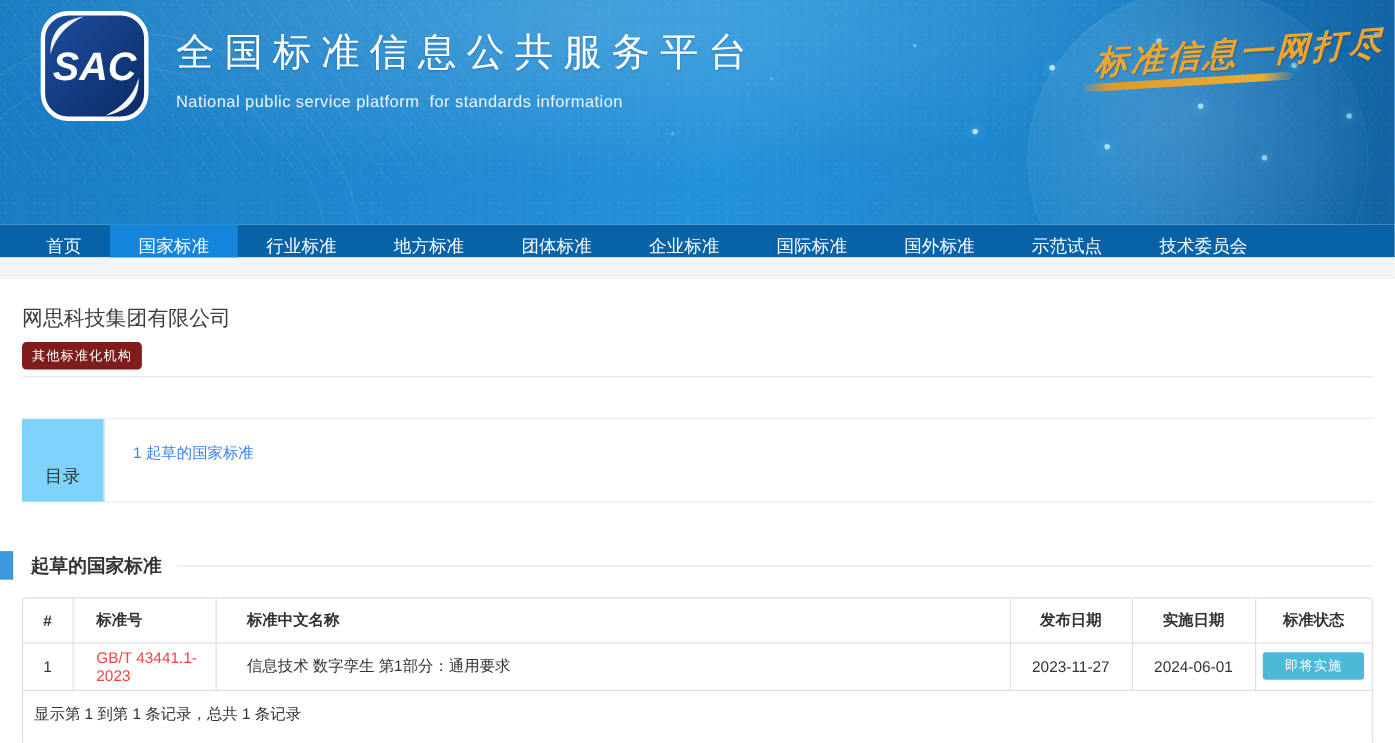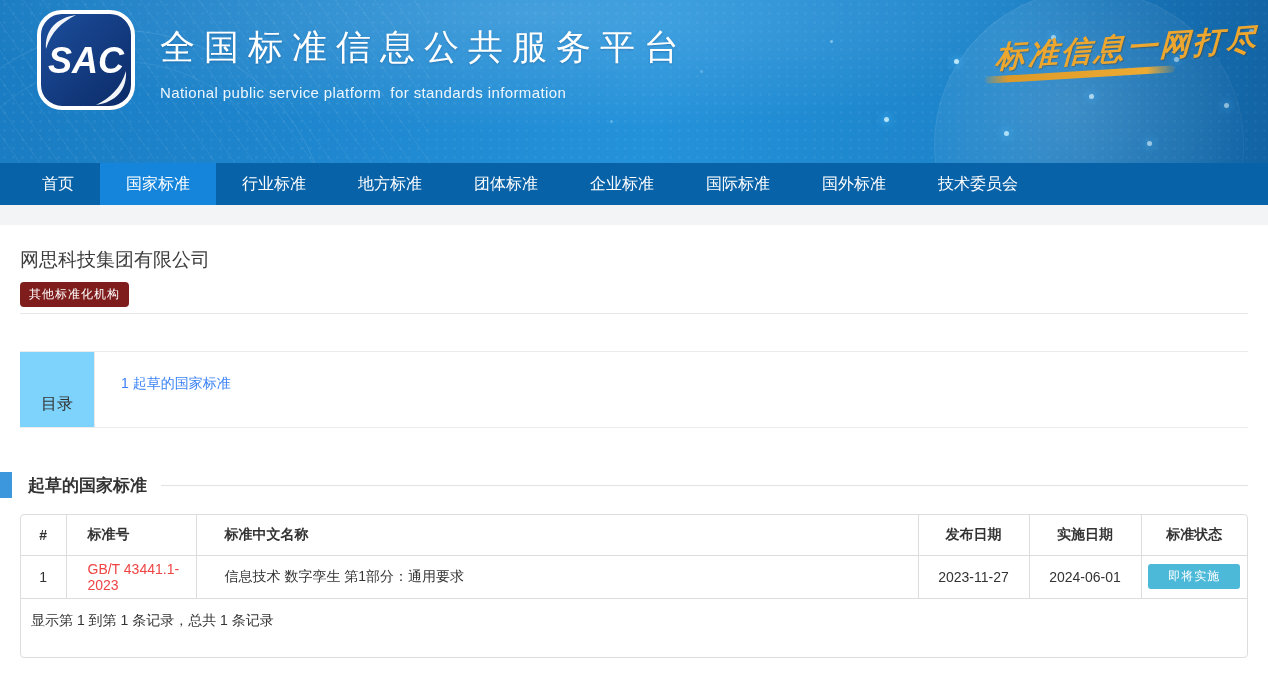--- a/index.html
+++ b/index.html
@@ -8,21 +8,21 @@
     font-family: "Liberation Sans", "DejaVu Sans", sans-serif;
     background: #ffffff;
     color: #333;
     height: 675px;
     overflow: hidden;
   }
 
   
   .banner {
     position: relative;
-    height: 163px;
+    height: 204px;
     background: linear-gradient(100deg, #1a7cc2 0%, #1f88d0 30%, #2492da 52%, #1d85cb 74%, #1571b5 100%);
     overflow: hidden;
   }
   .banner-glow {
     position: absolute; inset: 0;
     background: radial-gradient(ellipse at 42% 8%, rgba(255,255,255,0.16), transparent 55%);
   }
   .dotgrid {
     position: absolute; inset: 0;
     background-image: radial-gradient(rgba(255,255,255,0.16) 1px, transparent 1.6px);
@@ -90,21 +90,21 @@
   }
   .slogan-underline {
     position: absolute; left: 985px; top: 71px; width: 190px; height: 7px;
     border-radius: 4px;
     background: linear-gradient(90deg, rgba(221,154,40,0.15), #dd9a28 12%, #edab33 85%, rgba(221,154,40,0.12));
     transform: rotate(-3.5deg);
   }
 
   
   .nav {
-    height: 42px; background: #0862a8; display: flex; padding-left: 16px; text-align: center;
+    height: 30px; background: #0862a8; display: flex; padding-left: 16px; text-align: center;
   }
   .nav-item {
     line-height: 42px; padding: 0 26px; color: #ffffff; font-size: 16px;
     cursor: pointer; white-space: nowrap;
   }
   .nav-item.active { background: #1585db; }
 
   
   .band { height: 20px; background: #f3f4f6; }
   .content { padding: 0 20px; background: #fff; min-height: 450px; }
@@ -197,20 +197,21 @@
 
 <div class="nav">
   <div class="nav-item">首页</div>
   <div class="nav-item active">国家标准</div>
   <div class="nav-item">行业标准</div>
   <div class="nav-item">地方标准</div>
   <div class="nav-item">团体标准</div>
   <div class="nav-item">企业标准</div>
   <div class="nav-item">国际标准</div>
   <div class="nav-item">国外标准</div>
+  <div class="nav-item">示范试点</div>
   <div class="nav-item">技术委员会</div>
 </div>
 
 <div class="band"></div>
 
 <div class="content">
 
   <div class="org-name">网思科技集团有限公司</div>
   <div><span class="org-badge">其他标准化机构</span></div>
 

